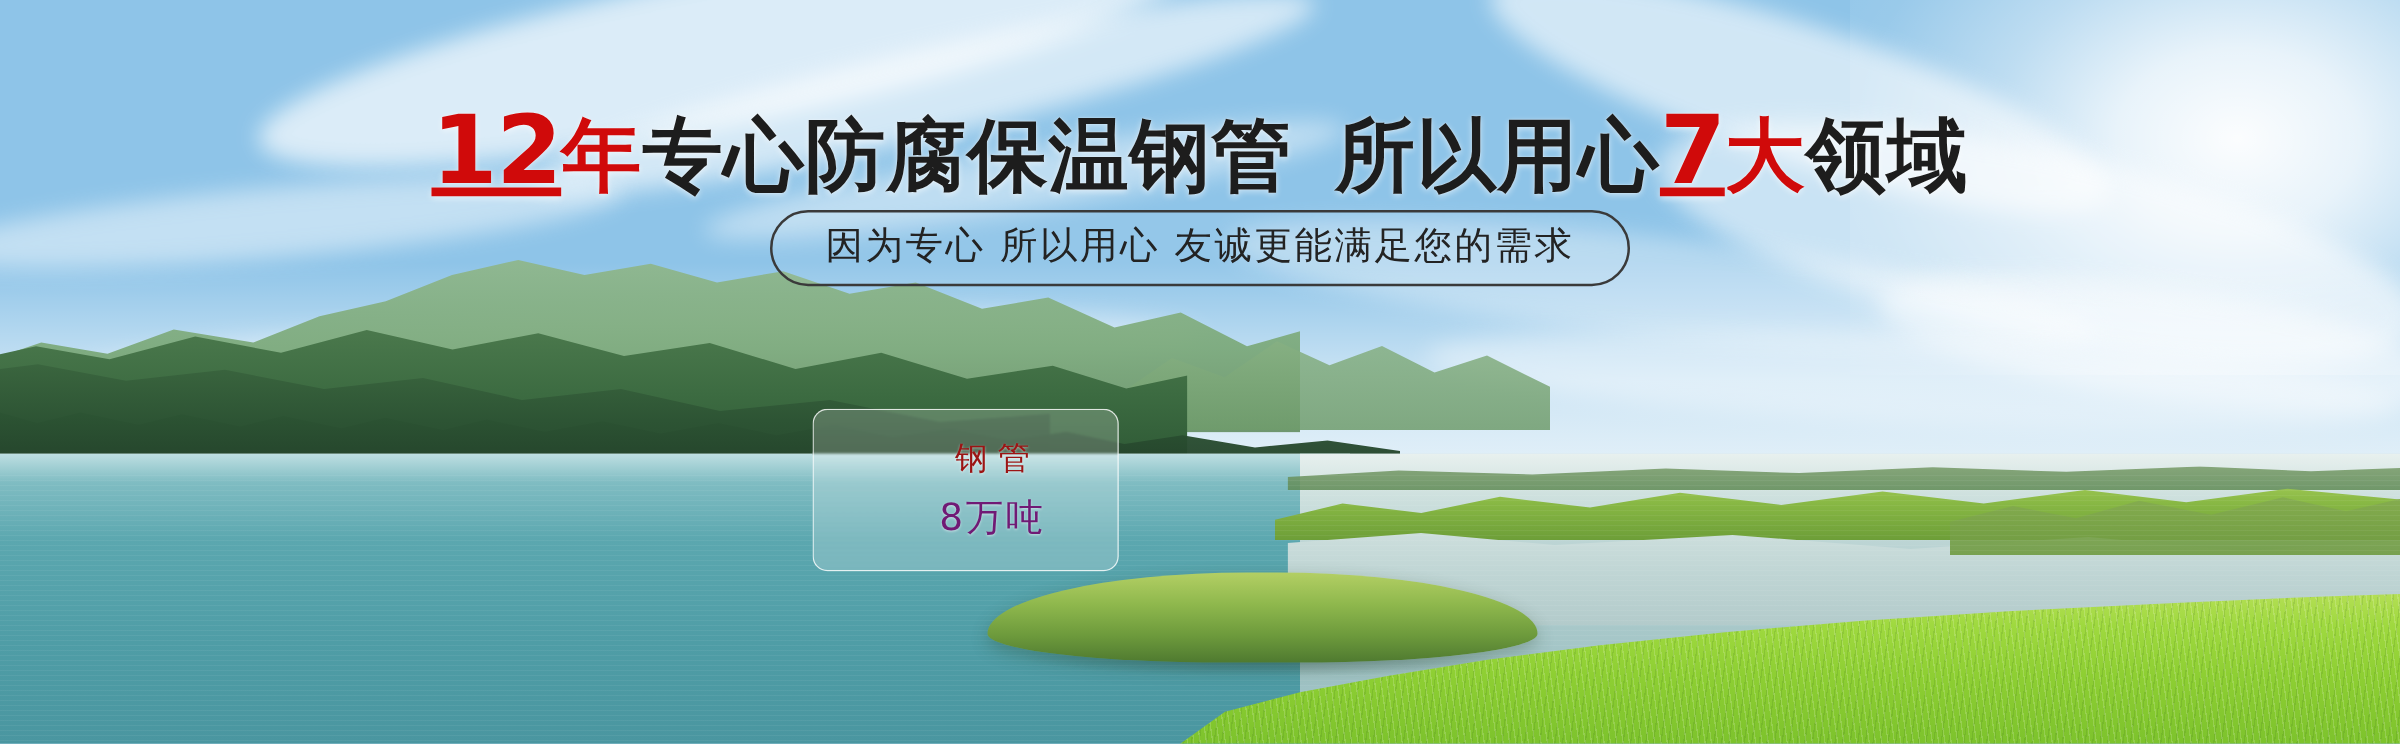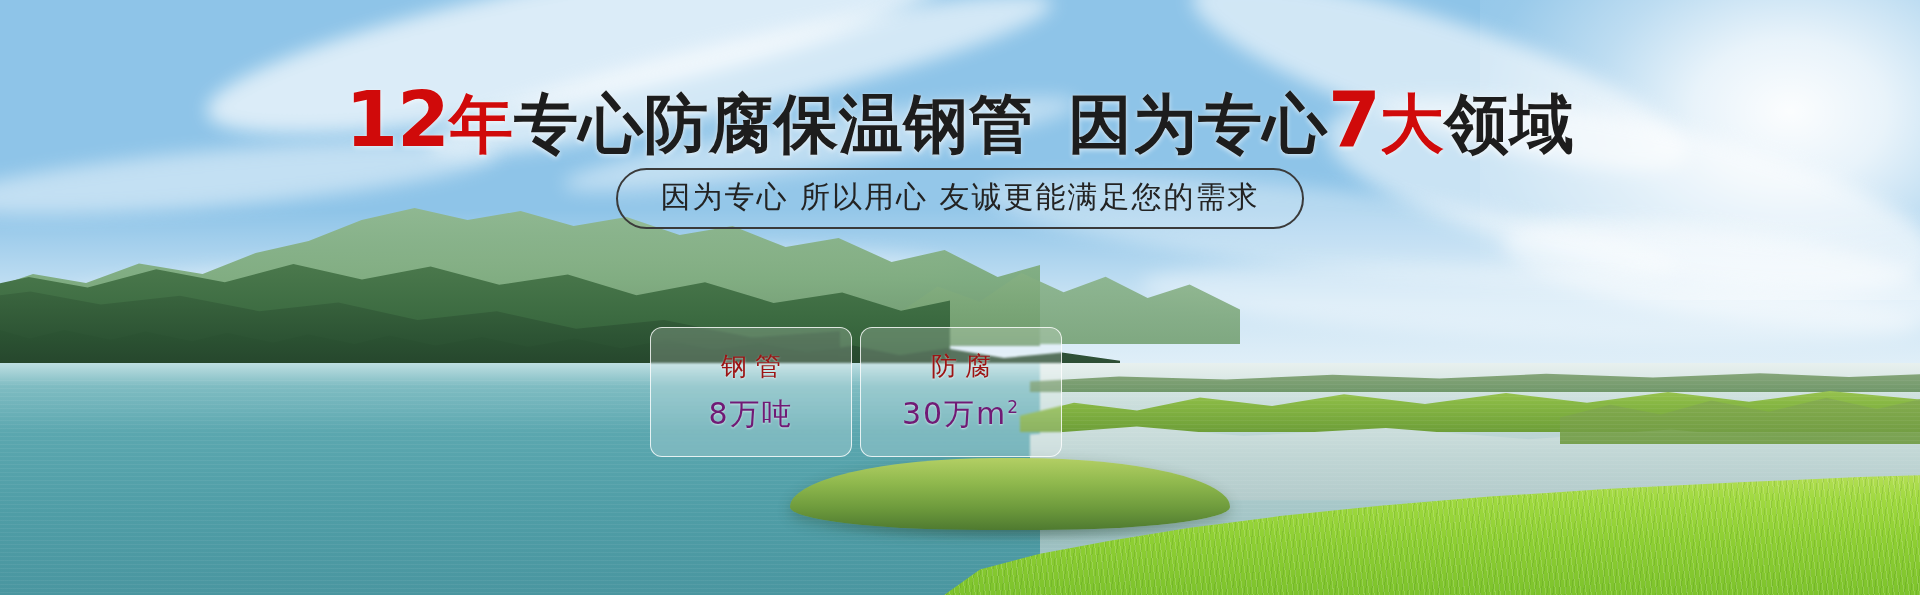--- a/index.html
+++ b/index.html
@@ -151,20 +151,21 @@
     line-height:1;
     color:#1d1d1d;
     white-space:nowrap;
     text-shadow:0 2px 5px rgba(255,255,255,.55), 0 0 1px rgba(255,255,255,.8);
   }
   .headline .hl-red{color:#d00a0a;}
   .headline .hl-num{
     font-size:76px;
     font-weight:bold;
     letter-spacing:-1px;
+    text-decoration:underline;
   }
   .headline .hl-gap{display:inline-block;width:34px;}
 
   .subtitle-wrap{
     position:absolute;left:0;top:168px;width:1920px;text-align:center;
   }
   .subtitle{
     display:inline-block;
     border:2px solid #3a3a3a;
     border-radius:32px;
@@ -183,20 +184,21 @@
   }
   .card{
     width:200px;height:128px;
     border:1px solid rgba(255,255,255,.80);
     border-radius:12px;
     background:rgba(255,255,255,.20);
     display:flex;flex-direction:column;
     align-items:center;justify-content:center;
     gap:10px;
     backdrop-filter:blur(1px);
+    padding-left:43px;
   }
   .card-title{
     font-size:26px;color:#9c1414;letter-spacing:8px;
     text-indent:8px;font-weight:normal;
     text-shadow:0 1px 2px rgba(255,255,255,.55);
   }
   .card-value{
     font-size:30px;color:#701a75;letter-spacing:2px;
     text-shadow:0 1px 2px rgba(255,255,255,.55);
   }
@@ -238,36 +240,32 @@
 
   <div class="island-shadow"></div>
   <div class="island"></div>
 
   <div class="grass-fg"></div>
   <div class="grass-texture"></div>
 
   <div class="content">
 
     <div class="headline">
-      <span class="hl-red hl-num">12</span><span class="hl-red">年</span><span>专心防腐保温钢管</span><span class="hl-gap"></span><span>因为专心</span><span class="hl-red hl-num">7</span><span class="hl-red">大</span><span>领域</span>
+      <span class="hl-red hl-num">12</span><span class="hl-red">年</span><span>专心防腐保温钢管</span><span class="hl-gap"></span><span>所以用心</span><span class="hl-red hl-num">7</span><span class="hl-red">大</span><span>领域</span>
     </div>
 
     <div class="subtitle-wrap">
       <div class="subtitle">因为专心 所以用心 友诚更能满足您的需求</div>
     </div>
 
     <div class="cards">
 
       <div class="card">
         <div class="card-title">钢管</div>
         <div class="card-value"><span>8万吨</span></div>
       </div>
 
-      <div class="card">
-        <div class="card-title">防腐</div>
-        <div class="card-value"><span>30万m</span><sup>2</sup></div>
-      </div>
 
 
     </div>
 
   </div>
 </div>
 
 </body></html>

